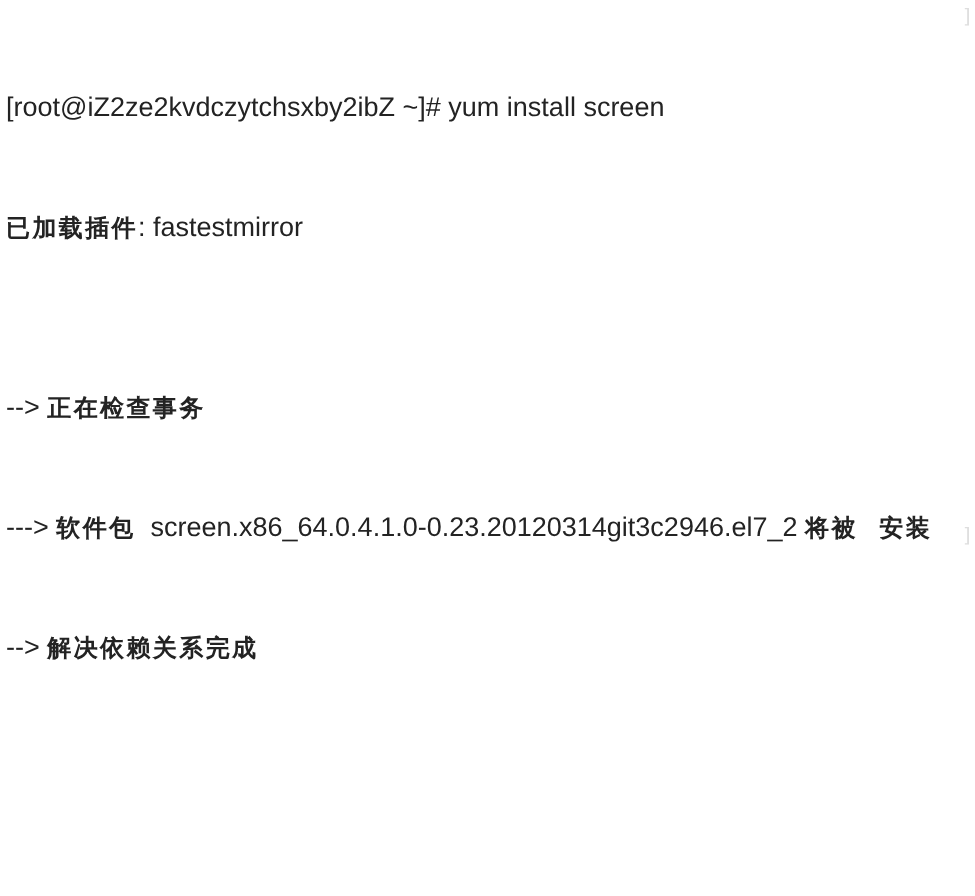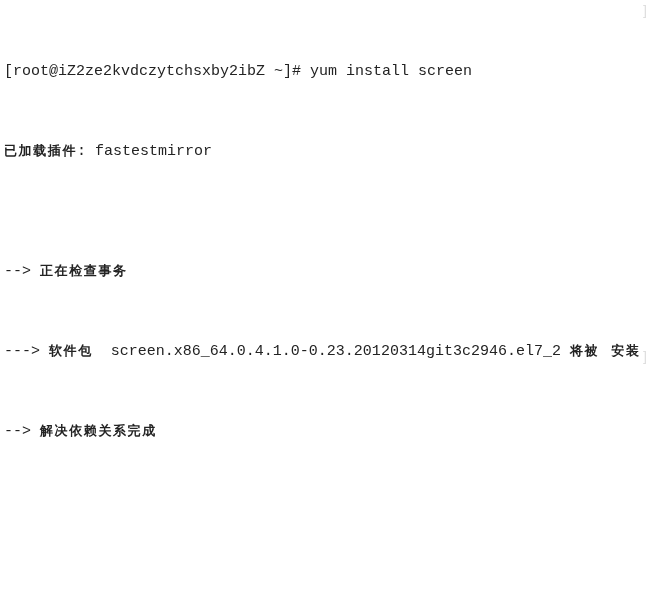--- a/index.html
+++ b/index.html
@@ -39,27 +39,27 @@
     white-space: pre;
     font-family: "DejaVu Sans Mono", "Liberation Mono", monospace;
     font-size: 13.2px;
     line-height: 20px;
     color: #232323;
     overflow: visible;
   }
   
   .cjk {
     font-family: "DejaVu Sans", "Liberation Sans", sans-serif;
-    font-size: 13px;
+    font-size: 16px;
     letter-spacing: 1.6px;
     font-weight: 600;
   }
   .mono {
-    font-family: Liberation Mono, monospace;
-    font-size: 15px;
+    font-family: Liberation Sans, sans-serif;
+    font-size: 18px;
     letter-spacing: 0px;
   }
   .edge-artifact {
     position: absolute;
     right: 3px;
     width: 6px;
     height: 15px;
     color: #dedede;
     font-size: 13.2px;
     line-height: 15px;

